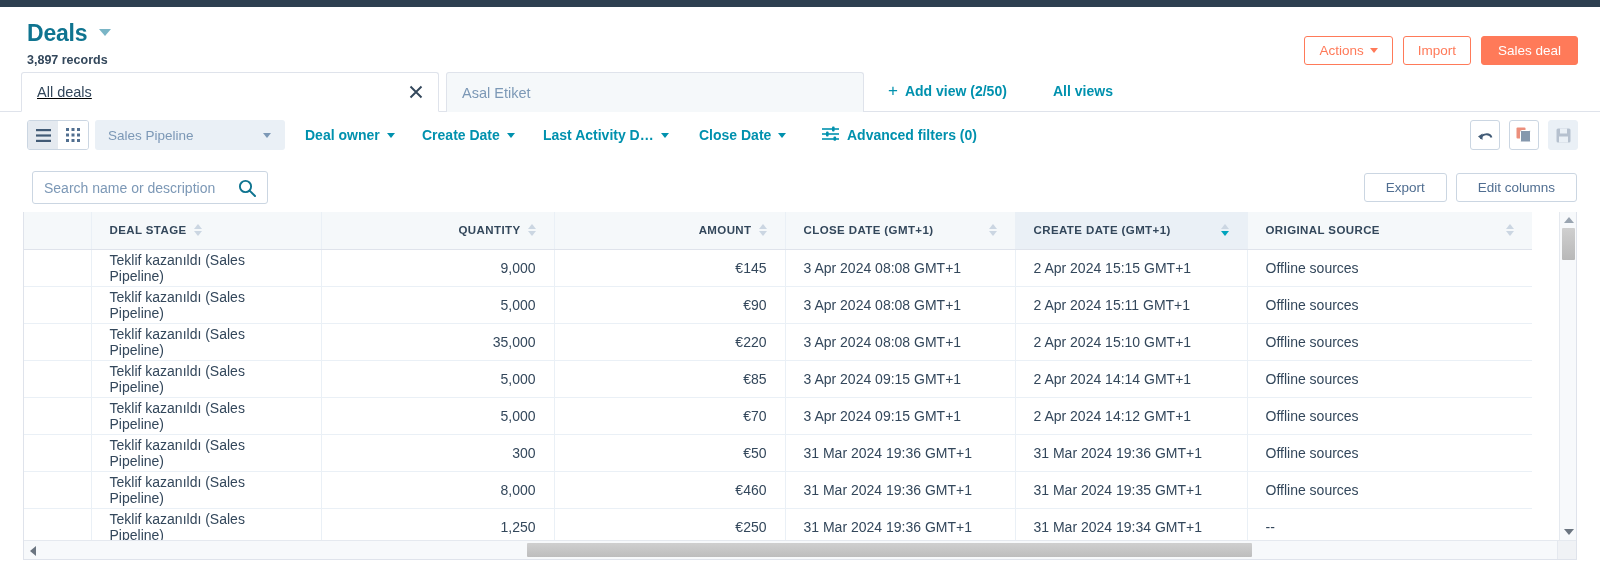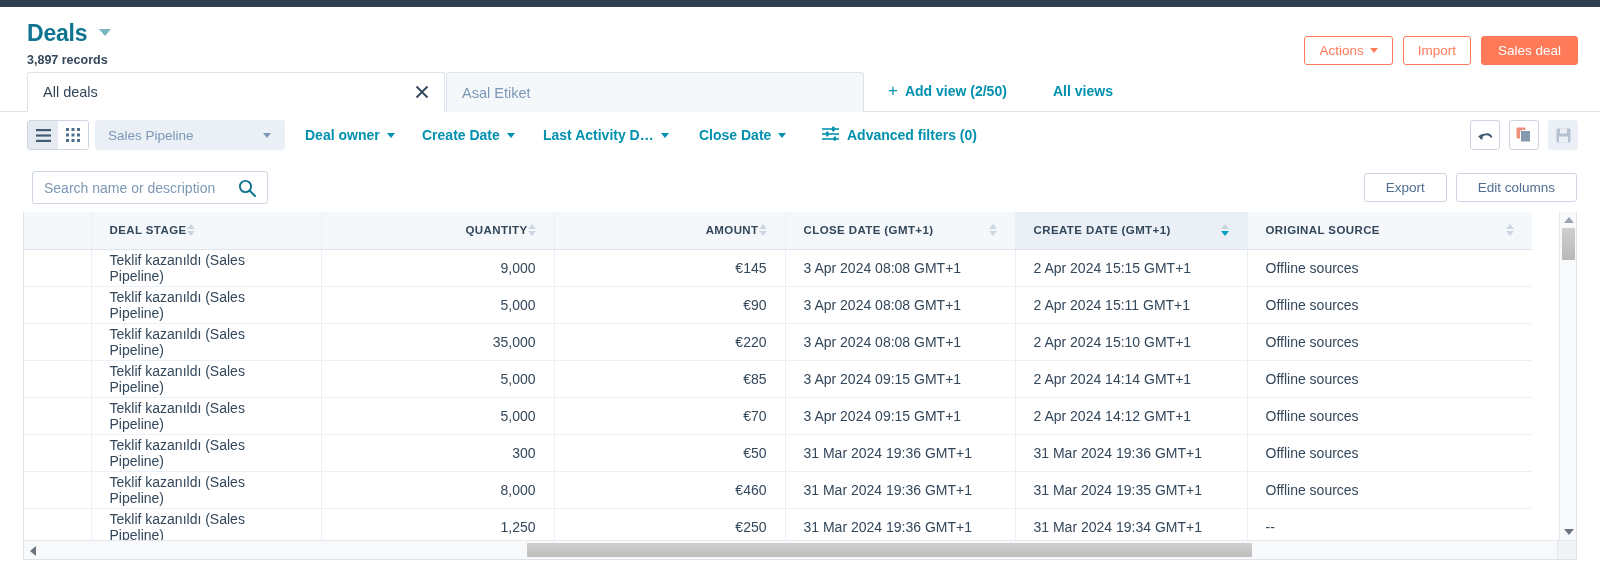--- a/index.html
+++ b/index.html
@@ -65,23 +65,23 @@
   
   .tabbar {
     position: absolute; top: 72px; left: 0; width: 1600px; height: 40px;
     border-bottom: 1px solid #dfe3eb; background: #fff;
   }
   .tab {
     position: absolute; top: 0; height: 40px;
     display: flex; align-items: center; cursor: pointer;
   }
   .tab-active {
-    left: 27px; width: 418px;
+    left: 21px; width: 418px;
     border: 1px solid #dfe3eb; border-bottom: 1px solid #fff;
-    background: #fff; border-radius: 3px 3px 0 0;
+    background: #fff; border-radius: 3px 3px 0 0; text-decoration: underline;
   }
   .tab-active .tab-label {
     margin-left: 15px; font-size: 14.5px; color: #33475b;
   }
   .tab-close {
     position: absolute; right: 14px; top: 11px;
     width: 16px; height: 16px; color: #33475b;
   }
   .tab-inactive {
     left: 446px; width: 418px;
@@ -202,21 +202,21 @@
     font-size: 14px; color: #33475b; vertical-align: middle;
   }
   table.grid thead th {
     background: #f5f8fa; height: 37px;
     font-size: 11.5px; font-weight: bold; letter-spacing: 0.4px;
     color: #33475b; text-transform: uppercase;
     border-bottom: 1px solid #dfe3eb;
     position: relative; cursor: pointer;
   }
   table.grid thead th.active-sort { background: #eaf0f6; }
-  .th-inner { display: flex; align-items: flex-end; }
+  .th-inner { display: flex; align-items: flex-end; gap: 7px; }
   .th-inner.right { justify-content: flex-end; }
   .sort-ind { display: inline-flex; flex-direction: column; gap: 2px; flex: 0 0 auto; }
   .tri-up {
     width: 0; height: 0;
     border-left: 4px solid transparent; border-right: 4px solid transparent;
     border-bottom: 5px solid #cbd6e2;
   }
   .tri-dn {
     width: 0; height: 0;
     border-left: 4px solid transparent; border-right: 4px solid transparent;

